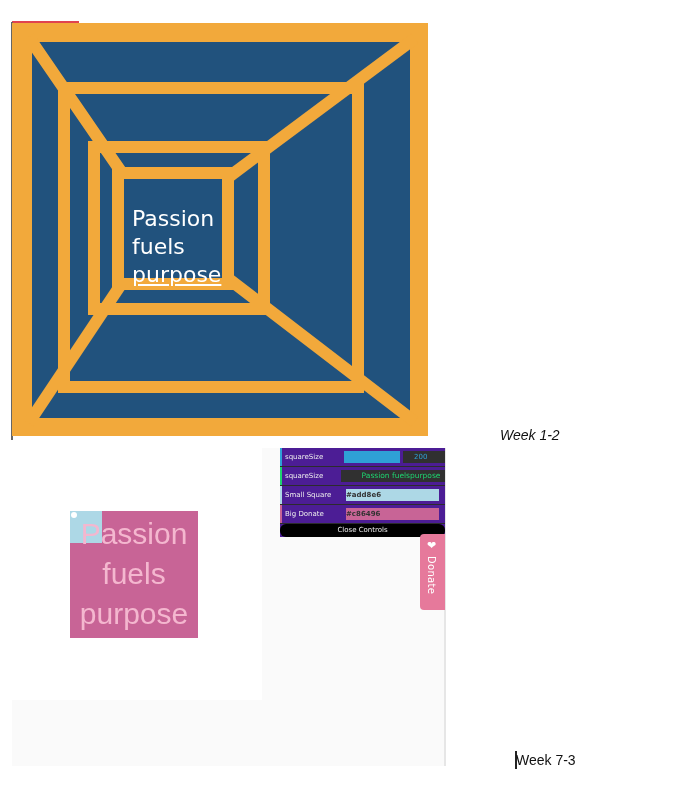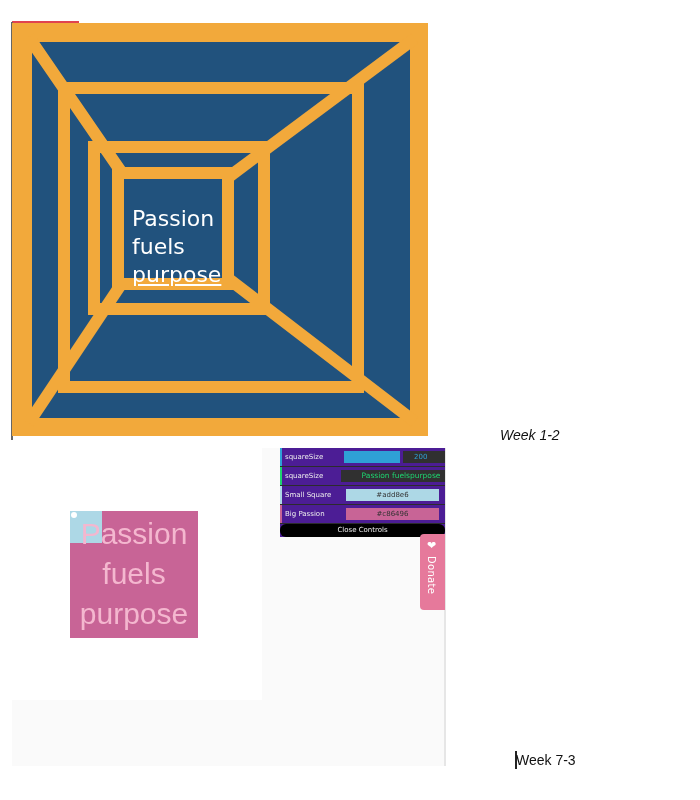--- a/index.html
+++ b/index.html
@@ -25,21 +25,21 @@
     .pink-text { position: absolute; left: 70px; top: 514px; width: 128px; text-align: center; color: #f4b7cf; font-size: 30px; line-height: 40px; font-family: "Liberation Sans", sans-serif; }
 
     .controls { position: absolute; left: 280px; top: 448px; width: 165px; background: #4c1d95; font-family: "DejaVu Sans", sans-serif; font-size: 7px; color: #eeeeee; }
     .ctrl-row { position: relative; height: 18px; border-bottom: 1px solid #2c2c2c; display: flex; align-items: center; }
     .ctrl-row .stripe { position: absolute; left: 0; top: 0; bottom: 0; width: 2px; }
     .ctrl-row .label { width: 58px; padding-left: 5px; white-space: nowrap; overflow: hidden; }
     .slider { position: relative; width: 58px; height: 12px; background: #303030; margin-left: 3px; }
     .slider .fill { position: absolute; left: 0; top: 0; bottom: 0; background: #2fa1d6; }
     .num { width: 32px; height: 12px; background: #303030; margin-left: 3px; color: #2fa1d6; font-size: 7px; line-height: 12px; padding-left: 11px; }
     .text-val { width: 92px; height: 12px; background: #303030; margin-left: 3px; color: #1ed36f; line-height: 12px; padding-left: 21px; white-space: nowrap; overflow: hidden; font-size: 7.5px; }
-    .color-val { width: 93px; height: 12px; margin-left: 3px; text-align: center; line-height: 12px; font-weight: normal; color: #333; }
+    .color-val { width: 93px; height: 12px; margin-left: 3px; line-height: 12px; font-weight: bold; color: #333; }
     .close-controls { height: 13px; background: #000000; text-align: center; line-height: 13px; color: #eeeeee; font-size: 7px; cursor: pointer; border-radius: 6px; }
 
     .donate { position: absolute; left: 420px; top: 534px; width: 25px; height: 76px; background: #e6799b; border-radius: 4px 0 0 4px; color: #ffffff; }
     .donate .heart { position: absolute; left: 7px; top: 6px; font-size: 11px; line-height: 11px; }
     .donate .txt { position: absolute; left: 6px; top: 22px; writing-mode: vertical-rl; font-size: 10px; letter-spacing: 0.3px; font-family: "DejaVu Sans", sans-serif; }
 
     .week1 { position: absolute; left: 500px; top: 427px; font-size: 14px; color: #111; font-style: italic; }
     .week2 { position: absolute; left: 516px; top: 752px; font-size: 14px; color: #111; }
     .caret { position: absolute; left: 515px; top: 751px; width: 2px; height: 18px; background: #222; }
   </style>
@@ -103,21 +103,21 @@
     <span class="label">squareSize</span>
     <div class="text-val">Passion fuelspurpose</div>
   </div>
   <div class="ctrl-row">
     <span class="stripe" style="background:#add8e6"></span>
     <span class="label">Small Square</span>
     <div class="color-val" style="background:#add8e6">#add8e6</div>
   </div>
   <div class="ctrl-row">
     <span class="stripe" style="background:#c86496"></span>
-    <span class="label">Big Passion</span>
+    <span class="label">Big Donate</span>
     <div class="color-val" style="background:#c86496">#c86496</div>
   </div>
   <div class="close-controls">Close Controls</div>
 </div>
 
 <div class="donate">
   <span class="heart">❤</span>
   <span class="txt">Donate</span>
 </div>
 

